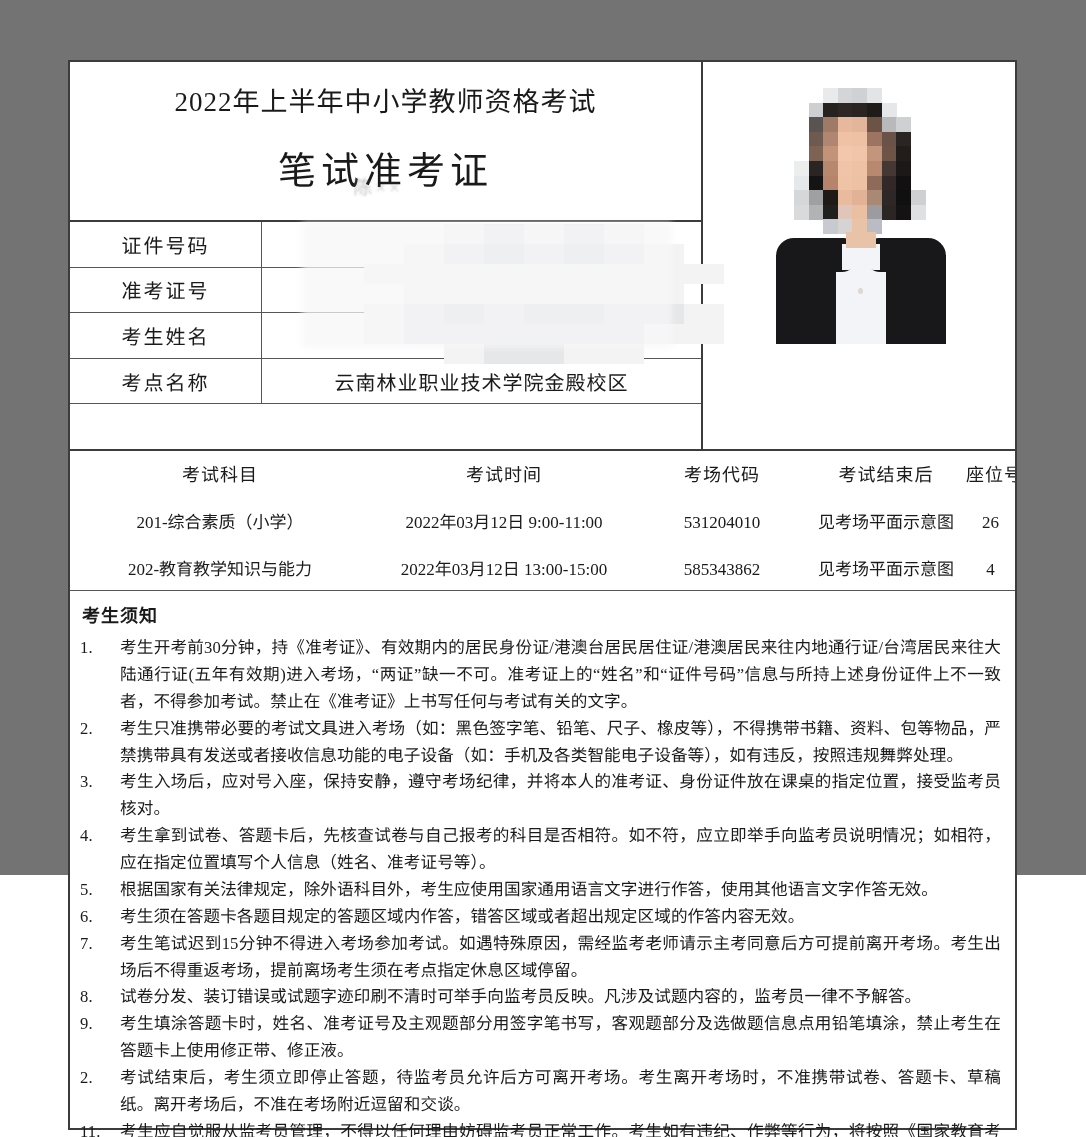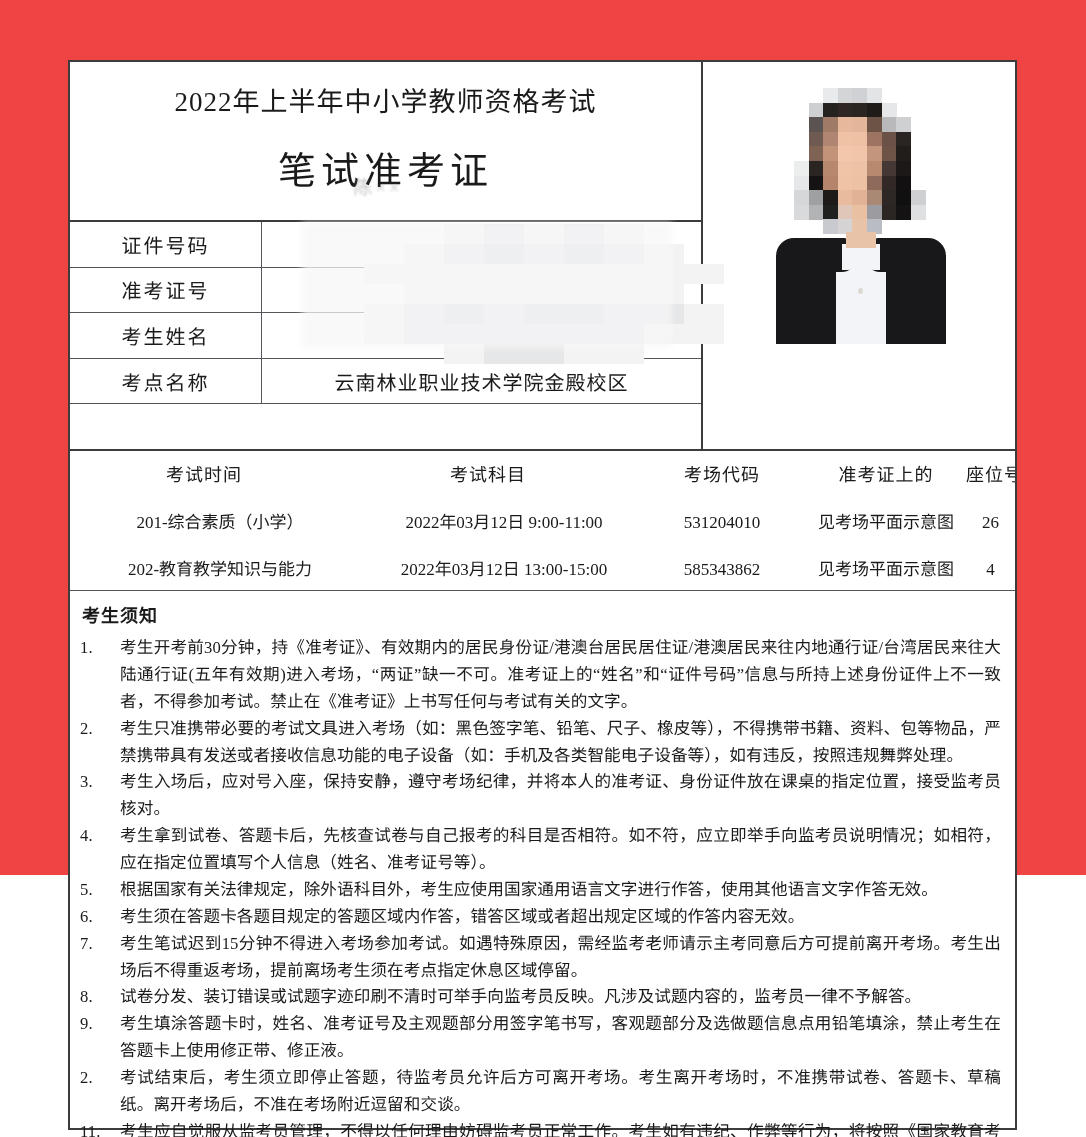--- a/index.html
+++ b/index.html
@@ -15,21 +15,21 @@
     color: #1a1a1a;
     position: relative;
     overflow: hidden;
   }
 
   .page {
     position: absolute;
     left: 0; top: 0;
     width: 1086px;
     height: 875px;
-    background: #ef4444;
+    background: #737373;
   }
 
   
   .doc {
     position: absolute;
     left: 68px;
     top: 60px;
     width: 949px;
     height: 1070px;
     border: 2px solid #3c3c3c;
@@ -412,24 +412,24 @@
             <div class="px" style="left: 72px; top: 162px; width: 18px; height: 26px; background: rgb(242, 244, 248); border-radius: 0px 0px 12px;"></div>
             <div class="px" style="left: 92px; top: 162px; width: 18px; height: 26px; background: rgb(242, 244, 248); border-radius: 0px 0px 0px 12px;"></div>
             <div class="px" style="left: 88px; top: 206px; width: 5px; height: 6px; background: rgb(220, 217, 210); border-radius: 50%;"></div>
             <div class="px" style="left: 76px; top: 150px; width: 30px; height: 16px; background: rgb(233, 195, 168); border-radius: 0px;"></div>
           </div>
       </div>
     </div>
 
     <div class="schedule">
       <div class="sch-row sch-head">
+        <div class="sch-cell c-subject">考试科目</div>
         <div class="sch-cell c-time">考试时间</div>
-        <div class="sch-cell c-subject">考试科目</div>
         <div class="sch-cell c-code">考场代码</div>
-        <div class="sch-cell c-room">准考证上的</div>
+        <div class="sch-cell c-room">考试结束后</div>
         <div class="sch-cell c-seat">座位号</div>
       </div>
       <div class="sch-row sch-body">
         <div class="sch-cell c-subject">201-综合素质（小学）</div>
         <div class="sch-cell c-time">2022年03月12日 9:00-11:00</div>
         <div class="sch-cell c-code">531204010</div>
         <div class="sch-cell c-room">见考场平面示意图</div>
         <div class="sch-cell c-seat">26</div>
       </div>
       <div class="sch-row sch-body">

